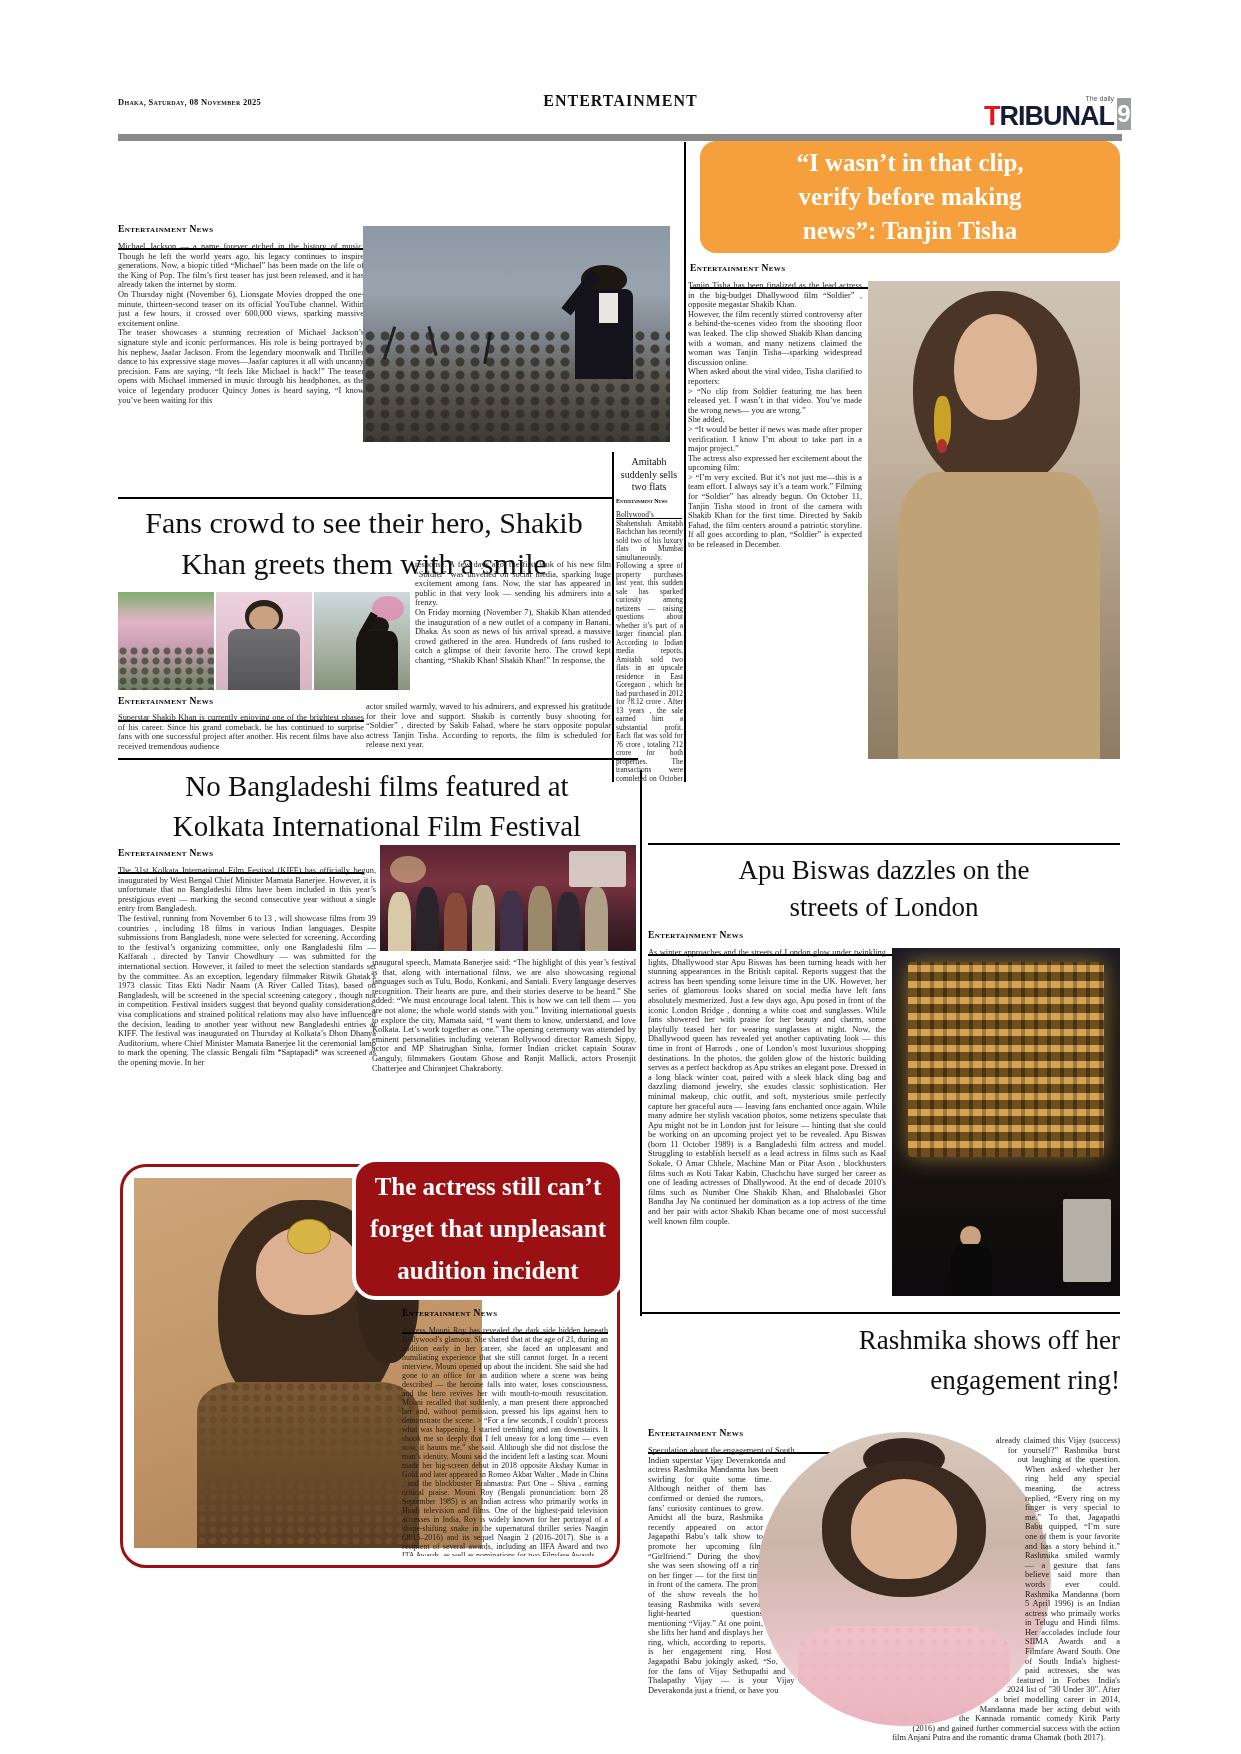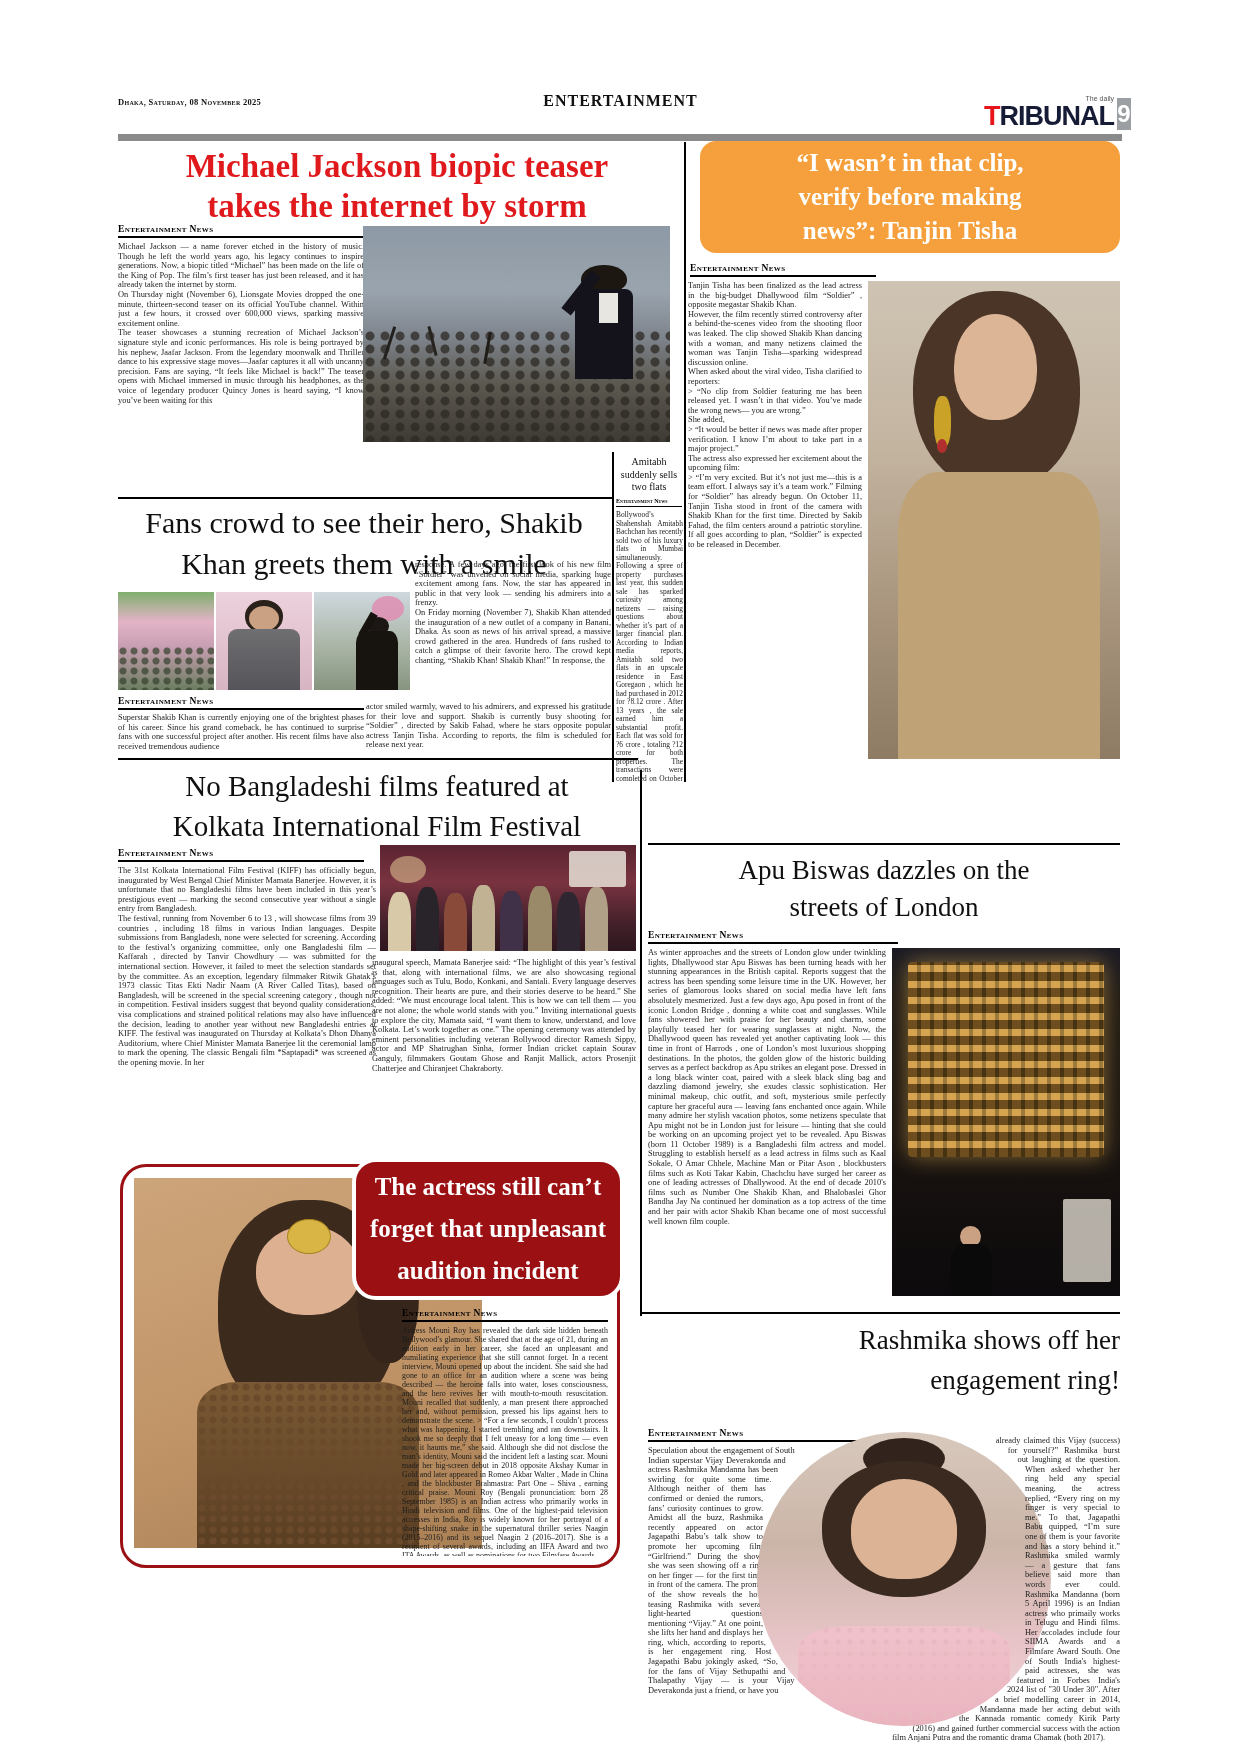--- a/index.html
+++ b/index.html
@@ -2,21 +2,21 @@
 <html><head>
 <meta charset="utf-8">
 <style>
   html,body{margin:0;padding:0;background:#e9e9e9;}
   #page{position:relative;width:1241px;height:1754px;background:#ffffff;margin:0 auto;
         font-family:"Liberation Serif",serif;color:#111;overflow:hidden;}
   .abs{position:absolute;}
   .bt{font-size:8.4px;line-height:9.6px;text-align:justify;color:#1c1c1c;overflow:hidden;}
   .pre{white-space:pre-line;}
   .kicker{font-weight:bold;font-variant:small-caps;font-size:9.5px;letter-spacing:.4px;
-          border-bottom:2.5px solid #000;padding-bottom:2px;color:#000;}
+          border-bottom:2.5px solid #000;padding-bottom:14px;color:#000;}
   .headline{text-align:center;white-space:pre-line;color:#101010;}
   .vline{background:#000;width:1.5px;}
   .hline{background:#000;height:1.5px;}
   .photo{overflow:hidden;position:absolute;}
   .photo *{position:absolute;}
   
   #date{left:118px;top:97px;font-size:8.5px;font-variant:small-caps;font-weight:bold;letter-spacing:.3px;}
   #section{left:0;right:0;top:92px;text-align:center;font-size:16px;font-weight:bold;letter-spacing:1px;}
   #logo{left:984px;top:84px;width:147px;height:46px;display:flex;align-items:flex-end;}
   #brandwrap{line-height:1;}
@@ -59,22 +59,20 @@
       <span id="brandmain"><span class="t1">T</span><span class="t2">RIBUNAL</span></span>
     </div>
     <div id="pagenum">9</div>
   </div>
   <div id="hrule" class="abs"></div>
 
   <div class="abs vline" style="left:684px;top:142px;height:640px;"></div>
   <div class="abs vline" style="left:612px;top:452px;height:330px;"></div>
   <div class="abs vline" style="left:640px;top:770px;height:546px;"></div>
 
-  <div id="mj-headline" class="abs headline">Michael Jackson biopic teaser
-takes the internet by storm</div>
   <div class="abs kicker" style="left:118px;top:224px;width:246px;">Entertainment News</div>
   <div class="abs bt pre" style="left:118px;top:242px;width:246px;height:202px;">Michael Jackson — a name forever etched in the history of music. Though he left the world years ago, his legacy continues to inspire generations. Now, a biopic titled “Michael” has been made on the life of the King of Pop. The film’s first teaser has just been released, and it has already taken the internet by storm.
 On Thursday night (November 6), Lionsgate Movies dropped the one-minute, thirteen-second teaser on its official YouTube channel. Within just a few hours, it crossed over 600,000 views, sparking massive excitement online.
 The teaser showcases a stunning recreation of Michael Jackson’s signature style and iconic performances. His role is being portrayed by his nephew, Jaafar Jackson. From the legendary moonwalk and Thriller dance to his expressive stage moves—Jaafar captures it all with uncanny precision. Fans are saying, “It feels like Michael is back!” The teaser opens with Michael immersed in music through his headphones, as the voice of legendary producer Quincy Jones is heard saying, “I know you’ve been waiting for this</div>
 
   <div class="photo" style="left:363px;top:226px;width:307px;height:216px;
        background:linear-gradient(180deg,#8d99a5 0%,#9aa4ae 30%,#7d838b 52%,#5d5a52 72%,#3e3a34 100%);">
     <div style="left:0;bottom:0;width:100%;height:52%;opacity:.75;
          background-image:radial-gradient(circle at 7px 6px,#2c2823 4px,transparent 5px);background-size:15px 13px;"></div>
     <div style="left:8%;bottom:38%;width:3px;height:34px;background:#22201c;transform:rotate(18deg);"></div>

